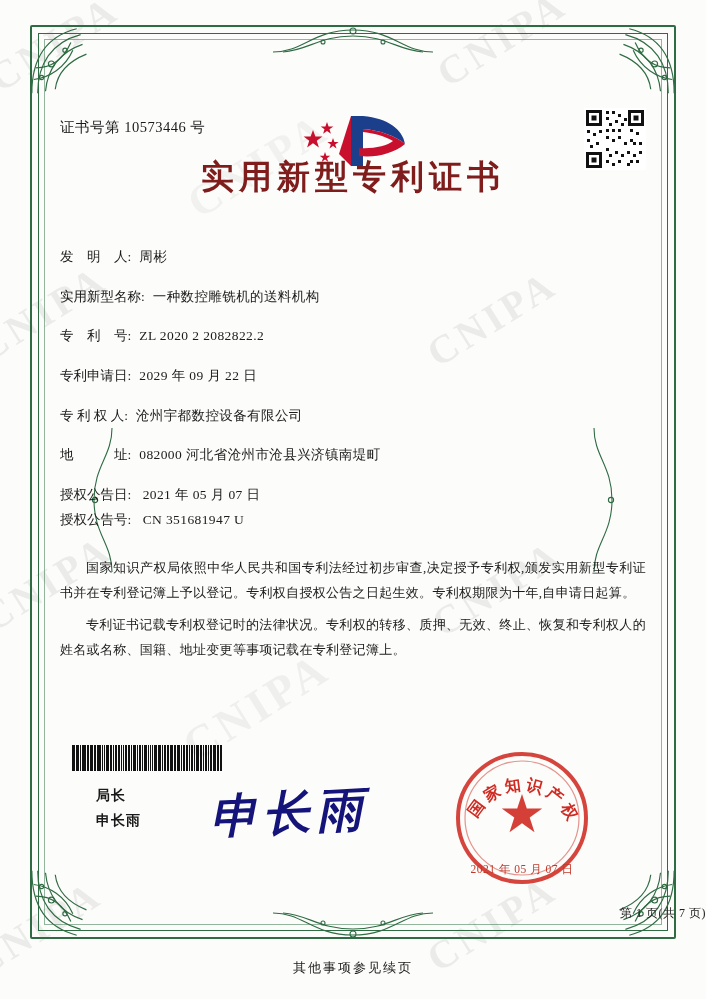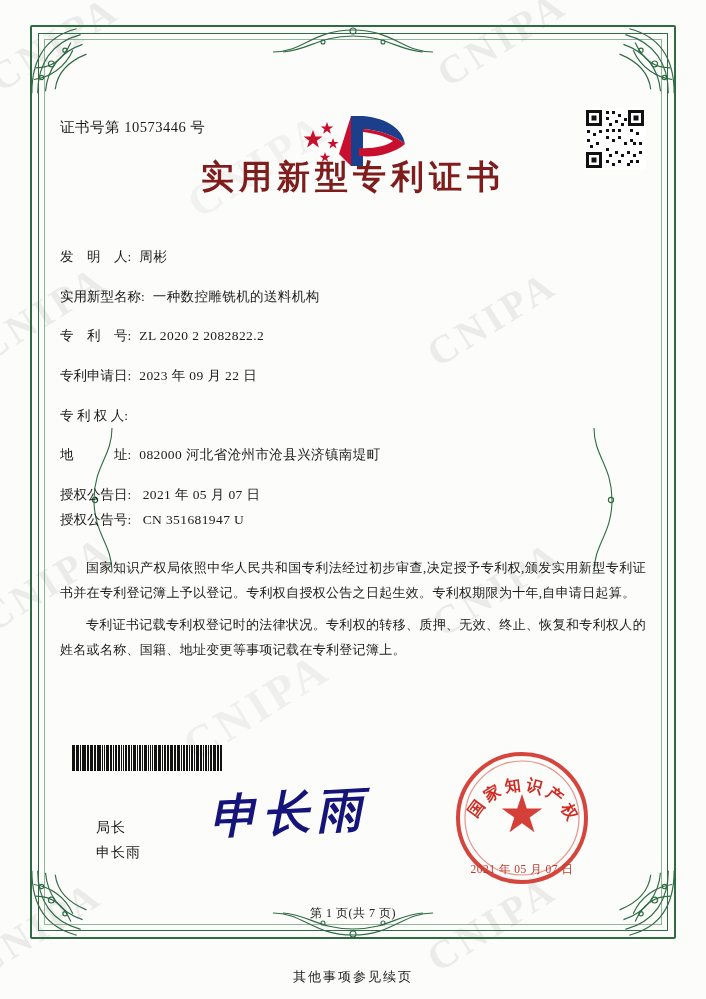--- a/index.html
+++ b/index.html
@@ -170,24 +170,25 @@
   .barcode i {
     display: block;
     background: #111;
     height: 100%;
   }
 
   
   .sig-block {
     position: absolute;
     left: 96px;
-    top: 816px;
+    top: 784px;
     font-size: 14px;
     line-height: 1.75;
     letter-spacing: 1px;
+    font-weight: bold;
   }
   .sig-script {
     position: absolute;
     left: 210px;
     top: 782px;
     font-family: "Liberation Serif", serif;
     font-size: 47px;
     font-style: italic;
     font-weight: bold;
     color: #15147a;
@@ -212,30 +213,30 @@
     text-align: center;
     font-size: 11.5px;
     color: #c0392b;
     letter-spacing: .5px;
   }
 
   .page-no {
     position: absolute;
     left: 0; right: 0;
     top: 905px;
-    text-align: center;
+    text-align: right;
     font-size: 12px;
     color: #222;
     letter-spacing: .5px;
   }
 
   .footer-note {
     position: absolute;
     left: 0; right: 0;
-    bottom: 13px;
+    bottom: 22px;
     text-align: center;
     font-size: 13px;
     letter-spacing: 2px;
     color: #1b1b1b;
   }
 </style>
 </head>
 <body>
 
 <div class="page">
@@ -424,24 +425,25 @@
       <div class="field-row">
         <span class="fl">实用新型名称:</span>
         <span class="fv" style="margin-left:8px">一种数控雕铣机的送料机构</span>
       </div>
       <div class="field-row">
         <span class="fl">专　利　号:</span>
         <span class="fv" style="margin-left:8px">ZL 2020 2 2082822.2</span>
       </div>
       <div class="field-row">
         <span class="fl">专利申请日:</span>
-        <span class="fv" style="margin-left:8px">2023 年 09 月 22 日</span>
+        <span class="fv" style="margin-left:8px">2029 年 09 月 22 日</span>
       </div>
       <div class="field-row">
         <span class="fl">专 利 权 人:</span>
+        <span class="fv" style="margin-left:8px">沧州宇都数控设备有限公司</span>
       </div>
       <div class="field-row">
         <span class="fl">地　　　址:</span>
         <span class="fv" style="margin-left:8px">082000 河北省沧州市沧县兴济镇南堤町</span>
       </div>
 
       <div class="row-split">
         <div class="half1">
           <span class="fl">授权公告日:</span>
           <span class="fv" style="margin-left:8px">2021 年 05 月 07 日</span>

